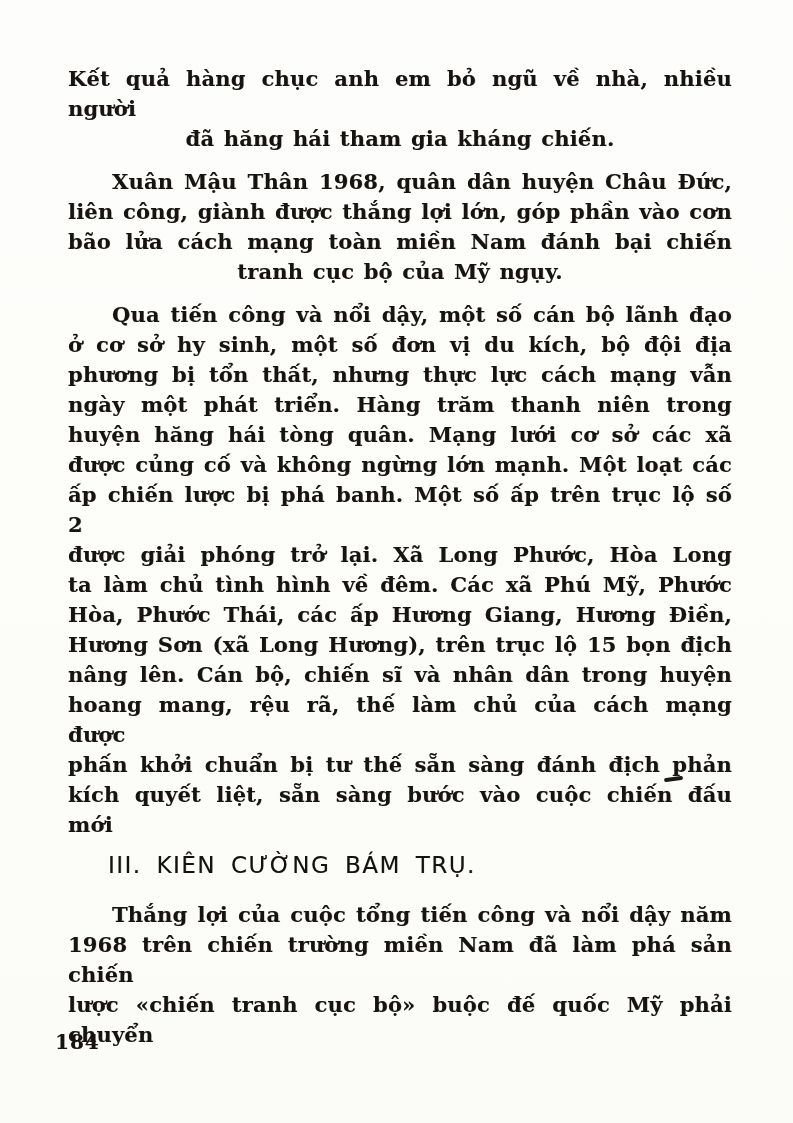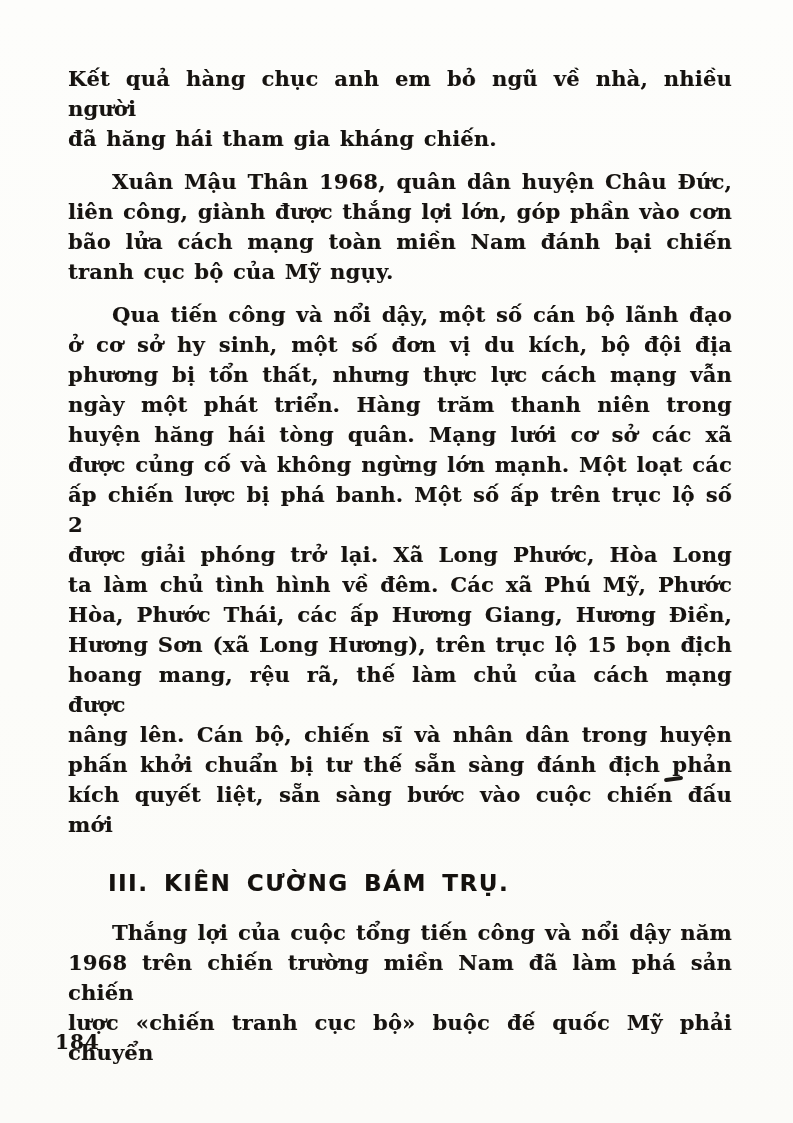--- a/index.html
+++ b/index.html
@@ -30,35 +30,36 @@
   }
   .paragraph:last-child { margin-bottom: 0; }
   .line {
     font-size: 21px;
     font-weight: 700;
     line-height: 30px;
     letter-spacing: 0.2px;
     word-spacing: 2px;
     white-space: normal;
     text-shadow: 0.4px 0.4px 0 rgba(25, 20, 15, 0.35);
+    text-align: center;
   }
   .line.fill {
     text-align: justify;
     text-align-last: justify;
   }
   .line.first {
     text-indent: 44px;
   }
   .section-heading {
     font-family: "DejaVu Sans", "Liberation Sans", sans-serif;
     font-size: 23px;
-    font-weight: 700;
+    font-weight: 400;
     letter-spacing: 1.5px;
     word-spacing: 6px;
-    margin: 30px 0 22px 40px;
+    margin: 12px 0 22px 40px;
     color: #14110e;
     text-shadow: 0.4px 0.4px 0 rgba(25, 20, 15, 0.35);
   }
   .page-number {
     position: absolute;
     left: 55px;
     top: 1030px;
     font-size: 20px;
     font-weight: 700;
     letter-spacing: 1px;
@@ -96,22 +97,22 @@
           <div class="line fill">ở cơ sở hy sinh, một số đơn vị du kích, bộ đội địa</div>
           <div class="line fill">phương bị tổn thất, nhưng thực lực cách mạng vẫn</div>
           <div class="line fill">ngày một phát triển. Hàng trăm thanh niên trong</div>
           <div class="line fill">huyện hăng hái tòng quân. Mạng lưới cơ sở các xã</div>
           <div class="line fill">được củng cố và không ngừng lớn mạnh. Một loạt các</div>
           <div class="line fill">ấp chiến lược bị phá banh. Một số ấp trên trục lộ số 2</div>
           <div class="line fill">được giải phóng trở lại. Xã Long Phước, Hòa Long</div>
           <div class="line fill">ta làm chủ tình hình về đêm. Các xã Phú Mỹ, Phước</div>
           <div class="line fill">Hòa, Phước Thái, các ấp Hương Giang, Hương Điền,</div>
           <div class="line fill">Hương Sơn (xã Long Hương), trên trục lộ 15 bọn địch</div>
+          <div class="line fill">nâng lên. Cán bộ, chiến sĩ và nhân dân trong huyện</div>
           <div class="line fill">hoang mang, rệu rã, thế làm chủ của cách mạng được</div>
-          <div class="line fill">nâng lên. Cán bộ, chiến sĩ và nhân dân trong huyện</div>
           <div class="line fill">phấn khởi chuẩn bị tư thế sẵn sàng đánh địch phản</div>
           <div class="line fill">kích quyết liệt, sẵn sàng bước vào cuộc chiến đấu mới</div>
         </div>
       </div>
     <h2 class="section-heading">III. KIÊN CƯỜNG BÁM TRỤ.</h2>
     <div id="paras-after">
         <div class="paragraph">
           <div class="line fill first">Thắng lợi của cuộc tổng tiến công và nổi dậy năm</div>
           <div class="line fill">1968 trên chiến trường miền Nam đã làm phá sản chiến</div>
           <div class="line fill">lược «chiến tranh cục bộ» buộc đế quốc Mỹ phải chuyển</div>

